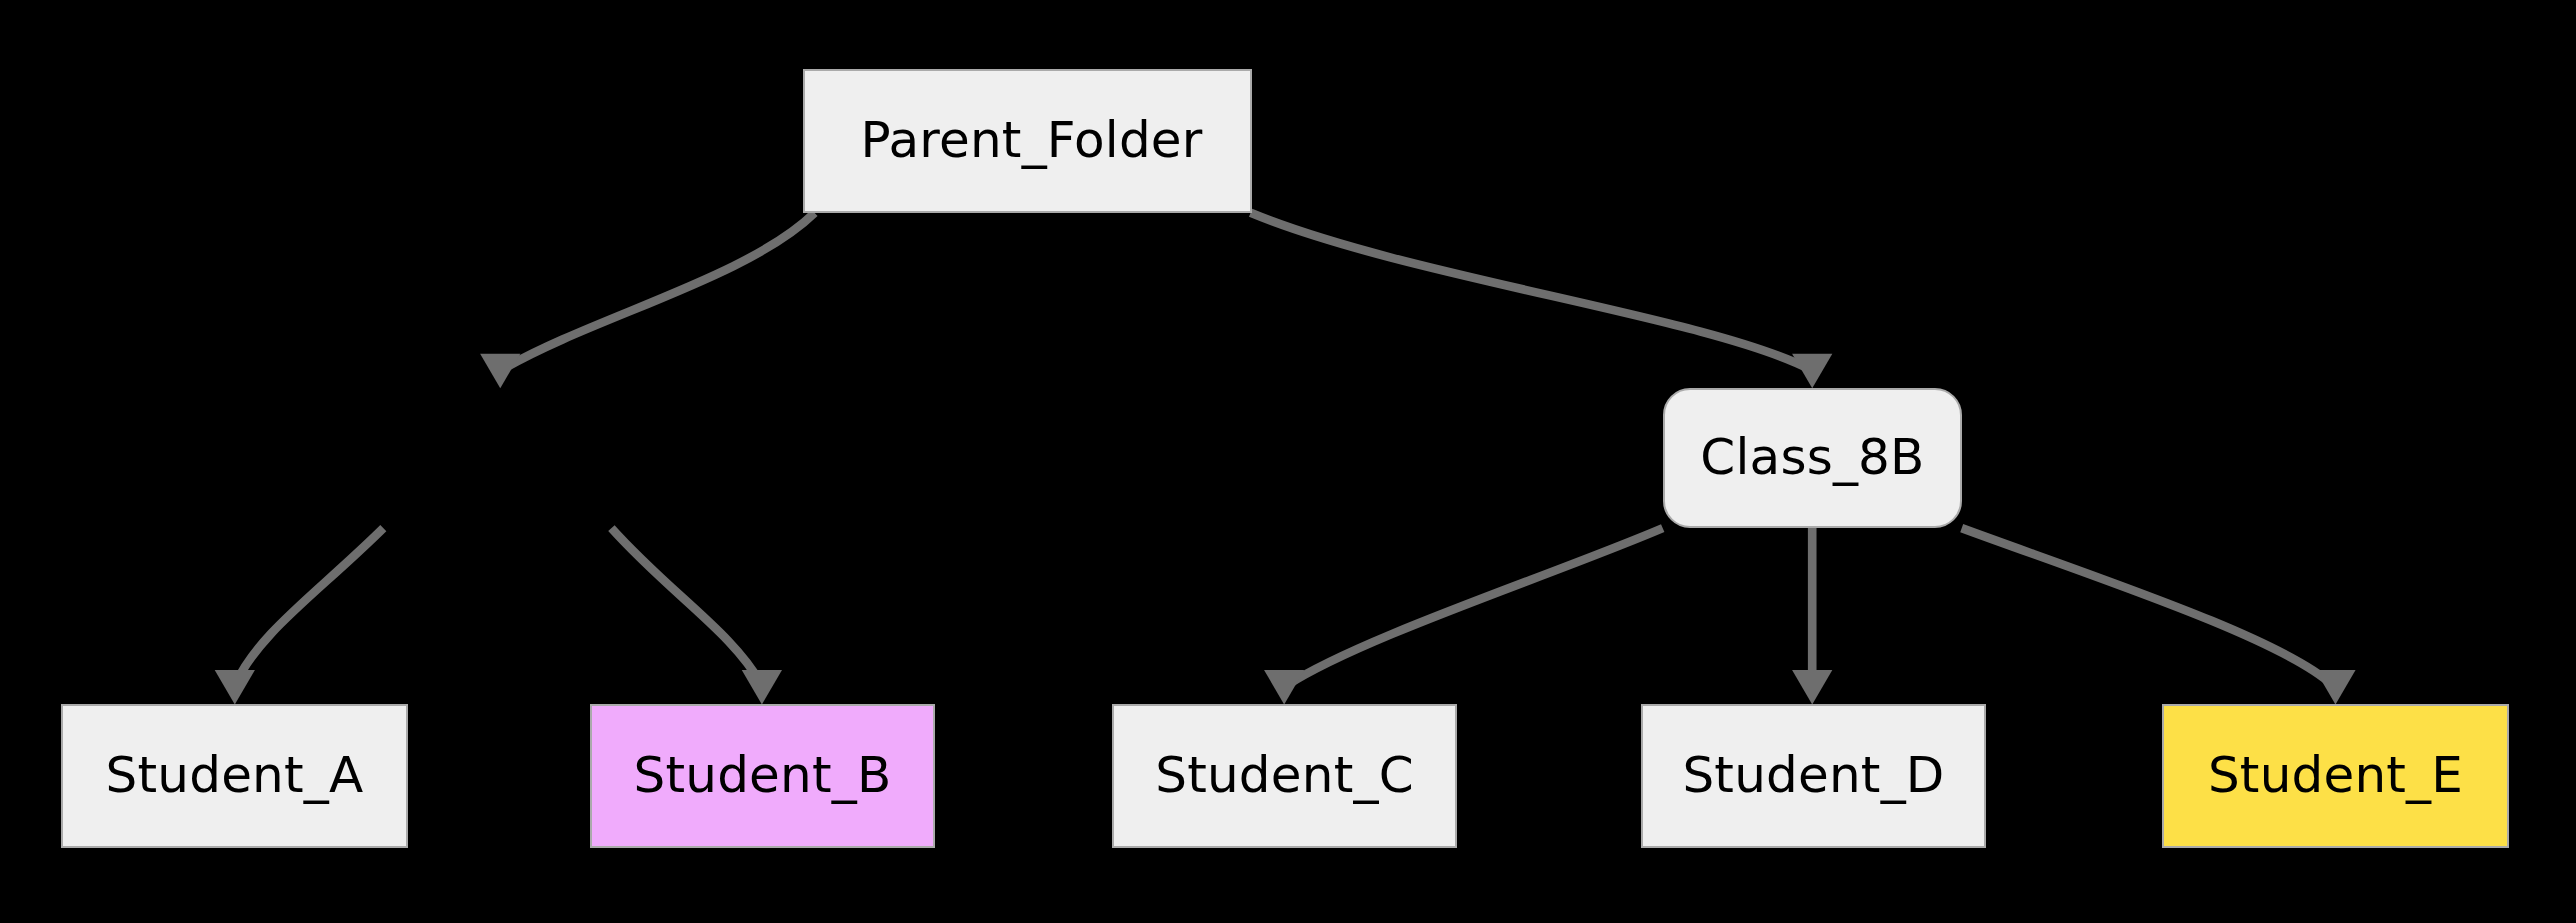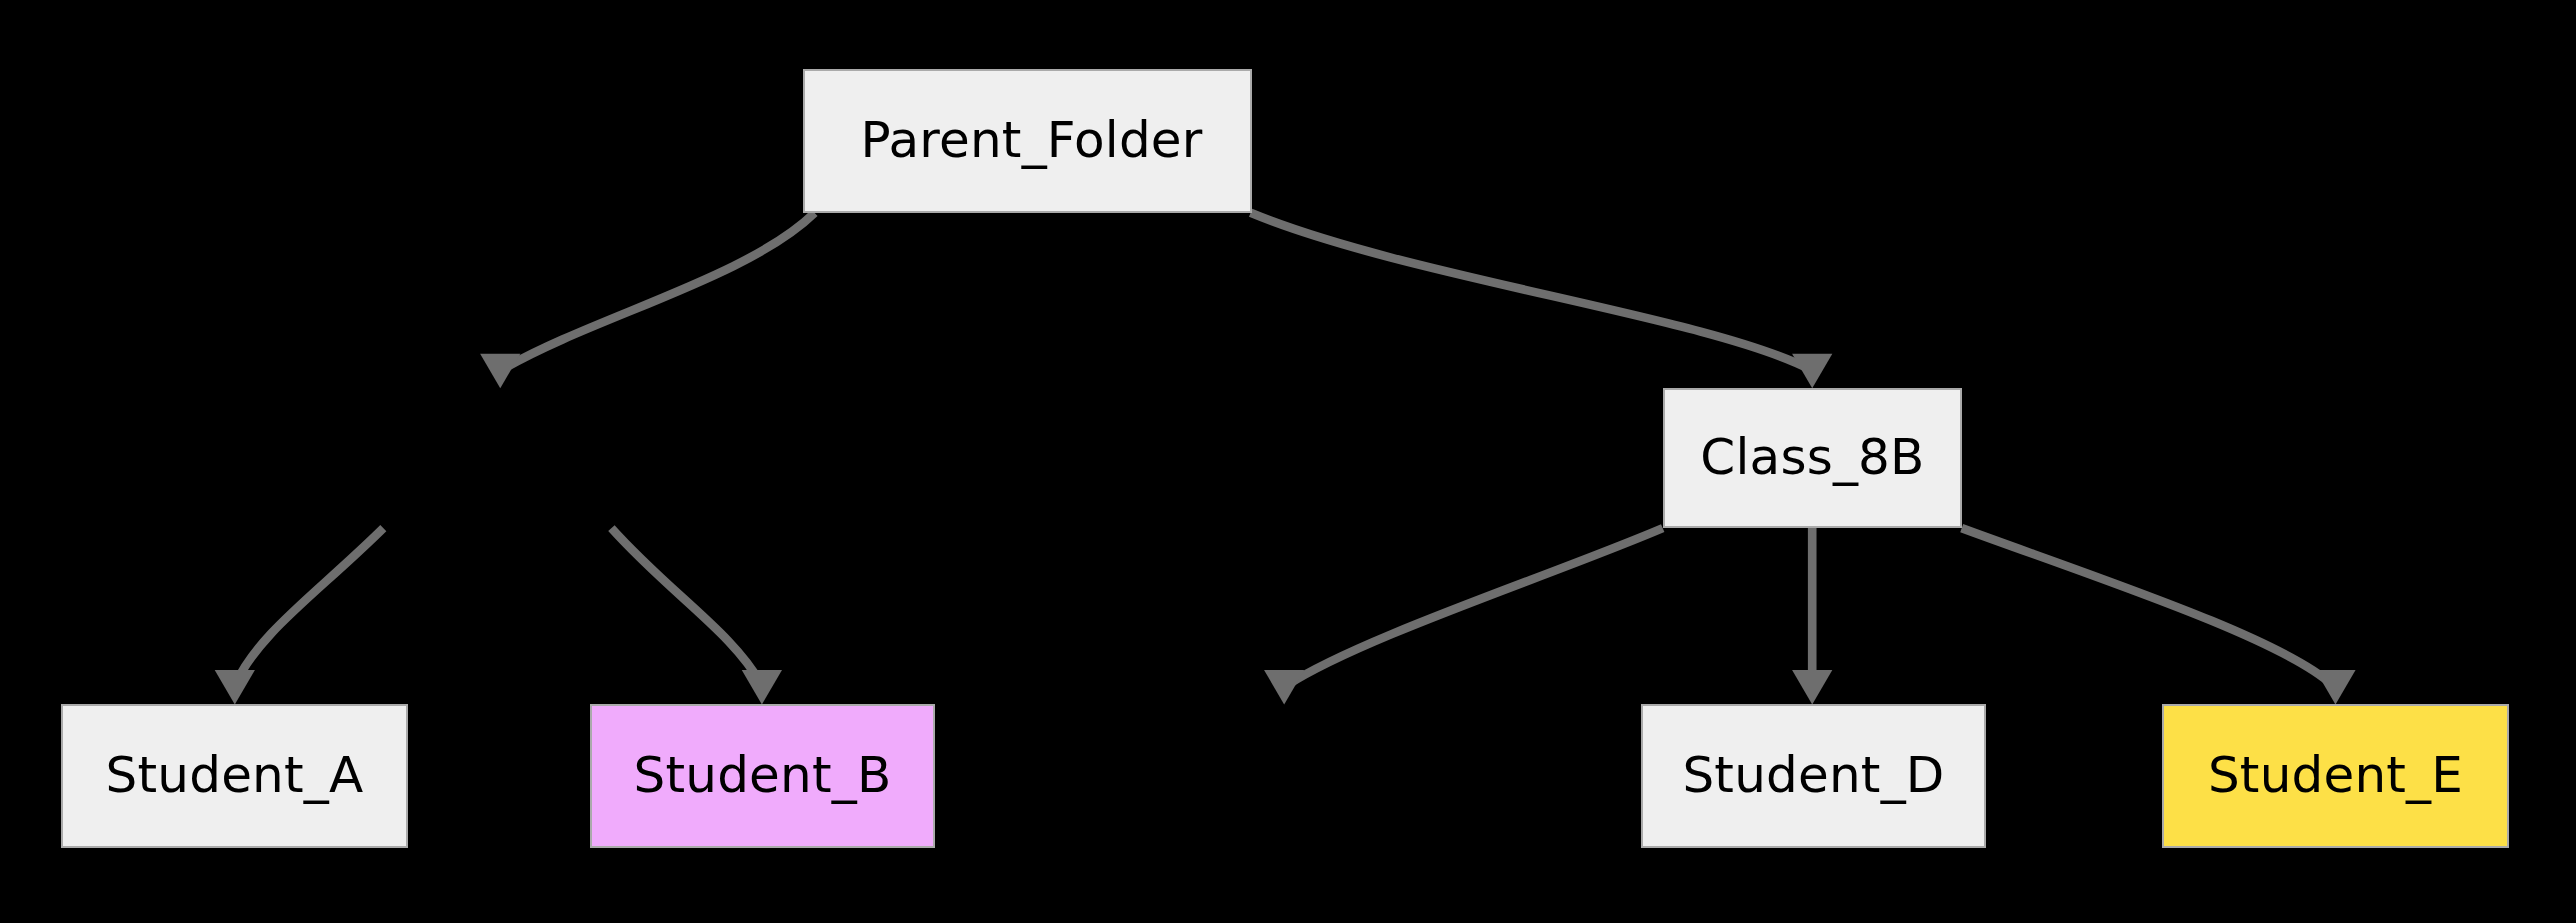--- a/index.html
+++ b/index.html
@@ -77,32 +77,35 @@
         <path d="M 2047,551 C 2180,600 2380,665 2434,715" fill="none" stroke="#6E6E6E" stroke-width="9" stroke-linecap="butt"></path>
         <polygon points="2416,699 2458,699 2437,735" fill="#6E6E6E"></polygon>
       </g>
     </svg>
 
   <div class="node" style="left: 803px; top: 69px; width: 449px; height: 144px; background: rgb(239, 239, 239); border-color: rgb(170, 170, 170); color: rgb(0, 0, 0); padding-left: 8px;">
     <span class="node-label">Parent_Folder</span>
   </div>
 
 
-  <div class="node" style="left: 1663px; top: 388px; width: 299px; height: 140px; background: rgb(239, 239, 239); border-color: rgb(170, 170, 170); color: rgb(0, 0, 0);">
+  <div class="node" style="left: 1663px; top: 388px; width: 299px; height: 140px; background: rgb(239, 239, 239); border-color: rgb(170, 170, 170); color: rgb(0, 0, 0); border-radius: 27px;">
     <span class="node-label">Class_8B</span>
   </div>
 
   <div class="node" style="left: 61px; top: 704px; width: 347px; height: 144px; background: rgb(239, 239, 239); border-color: rgb(170, 170, 170); color: rgb(0, 0, 0);">
     <span class="node-label">Student_A</span>
   </div>
 
   <div class="node" style="left: 590px; top: 704px; width: 345px; height: 144px; background: #f0abfc; border-color: rgb(170, 170, 170); color: rgb(0, 0, 0);">
     <span class="node-label">Student_B</span>
   </div>
 
+  <div class="node" style="left: 1112px; top: 704px; width: 345px; height: 144px; background: rgb(239, 239, 239); border-color: rgb(170, 170, 170); color: rgb(0, 0, 0);">
+    <span class="node-label">Student_C</span>
+  </div>
 
   <div class="node" style="left: 1641px; top: 704px; width: 345px; height: 144px; background: rgb(239, 239, 239); border-color: rgb(170, 170, 170); color: rgb(0, 0, 0);">
     <span class="node-label">Student_D</span>
   </div>
 
   <div class="node" style="left: 2162px; top: 704px; width: 347px; height: 144px; background: #fde047; border-color: rgb(170, 170, 170); color: rgb(0, 0, 0);">
     <span class="node-label">Student_E</span>
   </div>
 
 </div>

